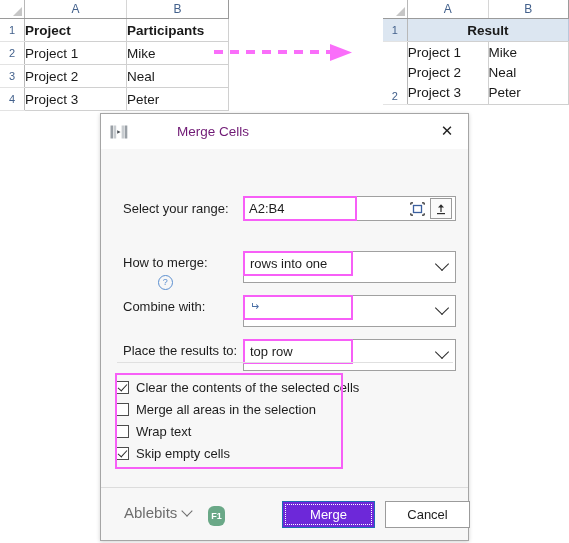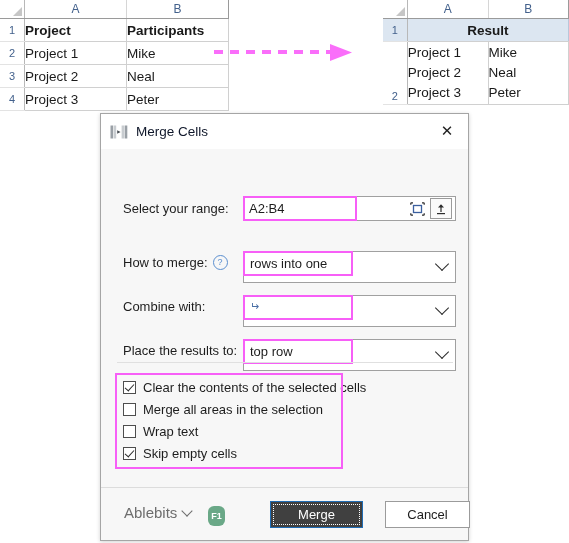--- a/index.html
+++ b/index.html
@@ -86,21 +86,21 @@
     box-sizing: border-box;
     box-shadow: 0 1px 4px rgba(0,0,0,.18);
   }
   .titlebar {
     height: 35px; background: #ffffff;
     display: flex; align-items: center;
     padding-left: 9px;
     position: relative;
   }
   .title-icon { width: 18px; height: 16px; margin-right: 8px; display: block; }
-  .title-text { font-size: 13.5px; color: #0f172a; }
+  .title-text { font-size: 13.5px; color: #701a75; margin-left: 41px; }
   .close-btn {
     position: absolute; right: 0; top: 0;
     width: 42px; height: 34px;
     display: flex; align-items: center; justify-content: center;
     font-size: 15px; color: #1d1d1d; cursor: pointer;
     font-family: "Liberation Sans", sans-serif;
   }
   .body-area { padding: 0 14px; position: relative; }
   .lbl {
     font-size: 13px; color: #1d1d1d;
@@ -129,21 +129,21 @@
   }
   .ico-btn {
     width: 20px; height: 19px; margin-right: 3px;
     display: flex; align-items: center; justify-content: center;
     cursor: pointer;
   }
   .ico-btn.boxed { border: 1px solid #9b9b9b; background: #fbfbfb; }
 
   
   .combo-row { position: absolute; left: 14px; width: 341px; height: 25px; }
-  .combo-label { position: absolute; left: 8px; top: 4px; }
+  .combo-label { position: absolute; left: 8px; top: 4px; flex-direction: column; }
   .combo {
     position: absolute; left: 128px; top: 0;
     width: 213px; height: 32px;
     background: #ffffff; border: 1px solid #a0a0a0;
     box-sizing: border-box;
   }
   .combo-val {
     position: absolute; left: 6px; top: 4px;
     font-size: 13px; color: #1d1d1d;
   }
@@ -168,21 +168,21 @@
     pointer-events: none;
   }
 
   .hr-sep {
     position: absolute; left: 16px; top: 213px;
     width: 336px; height: 1px; background: #e0e0e0;
   }
 
   
   .chk-group { position: absolute; left: 14px; top: 227px; width: 228px; }
-  .chk-line { display: flex; align-items: center; height: 22px; padding-left: 8px; }
+  .chk-line { display: flex; align-items: center; height: 22px; padding-left: 1px; }
   .cbox {
     width: 13px; height: 13px;
     border: 1px solid #4d4d4d; background: #ffffff;
     margin-right: 7px; position: relative;
     box-sizing: border-box; flex: 0 0 auto; cursor: pointer;
   }
   .cbox.on::after {
     content: ""; position: absolute;
     left: 3px; top: 0px; width: 4px; height: 8px;
     border-right: 1.6px solid #2b2b2b;
@@ -221,22 +221,22 @@
     cursor: pointer;
   }
   .btn {
     position: absolute; top: 13px;
     height: 27px; font-size: 13px;
     display: flex; align-items: center; justify-content: center;
     box-sizing: border-box; cursor: pointer;
     font-family: "Liberation Sans", sans-serif;
   }
   .btn-merge {
-    left: 169px; width: 93px;
-    background: #404040; color: #ffffff;
+    left: 181px; width: 93px;
+    background: #6d28d9; color: #ffffff;
     border: 1px solid #1f6cb4;
     outline: 1px dotted #ffffff; outline-offset: -4px;
   }
   .btn-cancel {
     left: 284px; width: 85px;
     background: #ffffff; color: #1d1d1d;
     border: 1px solid #9b9b9b;
   }
 </style>
 </head>

